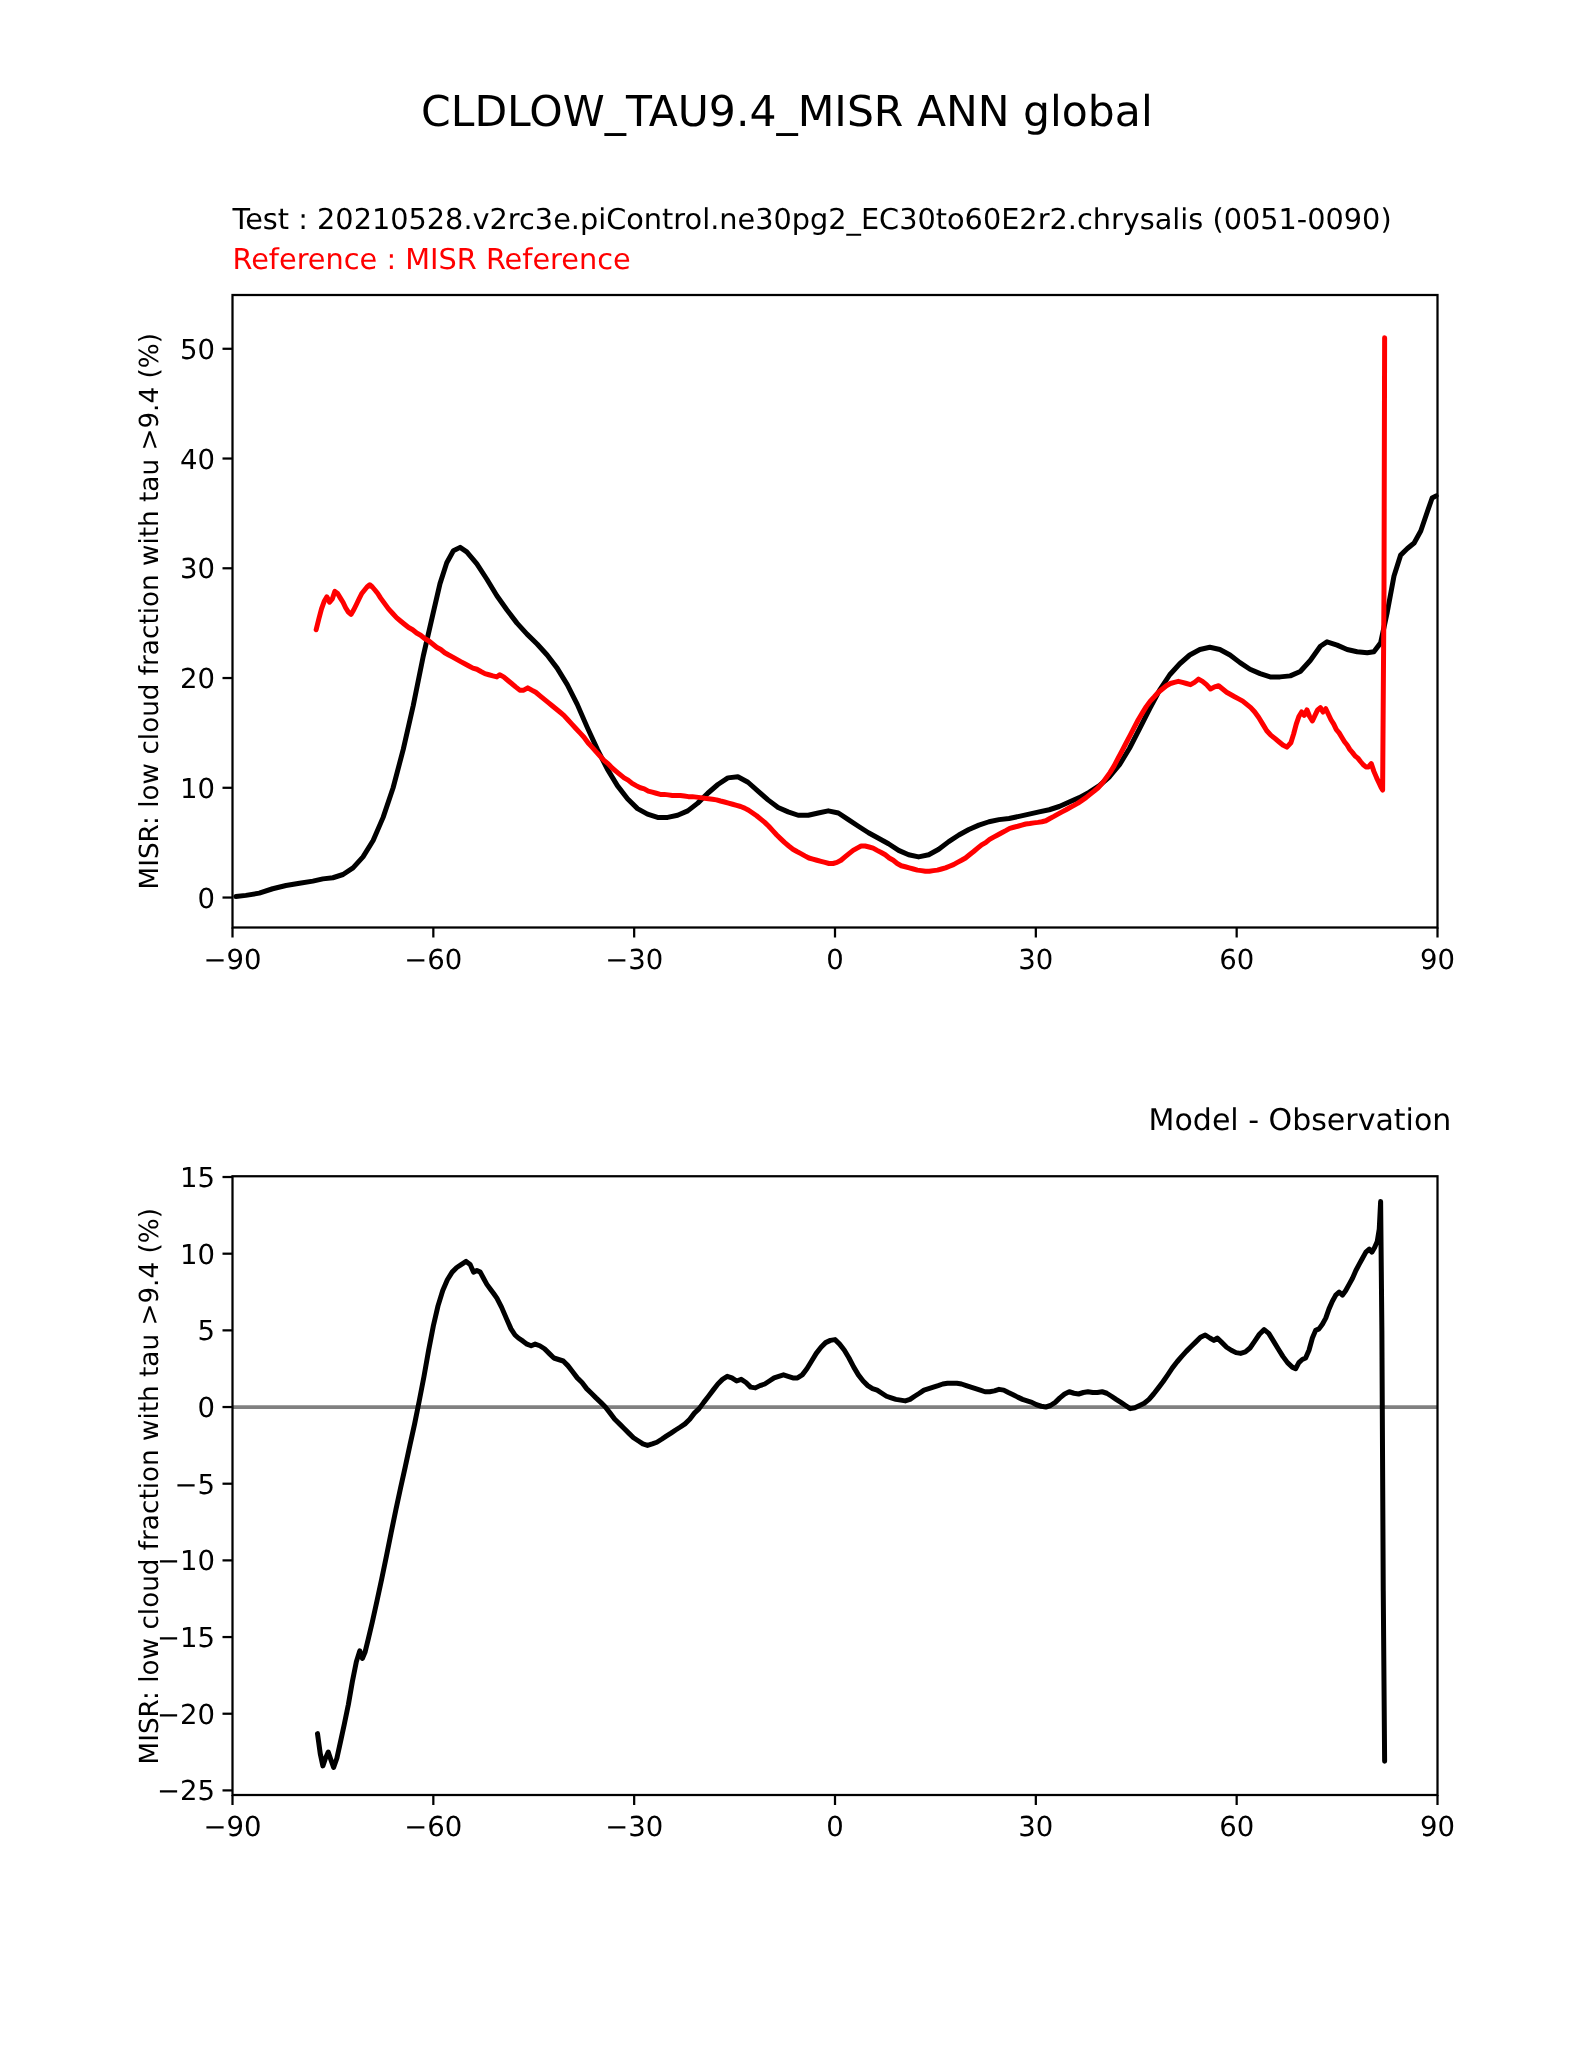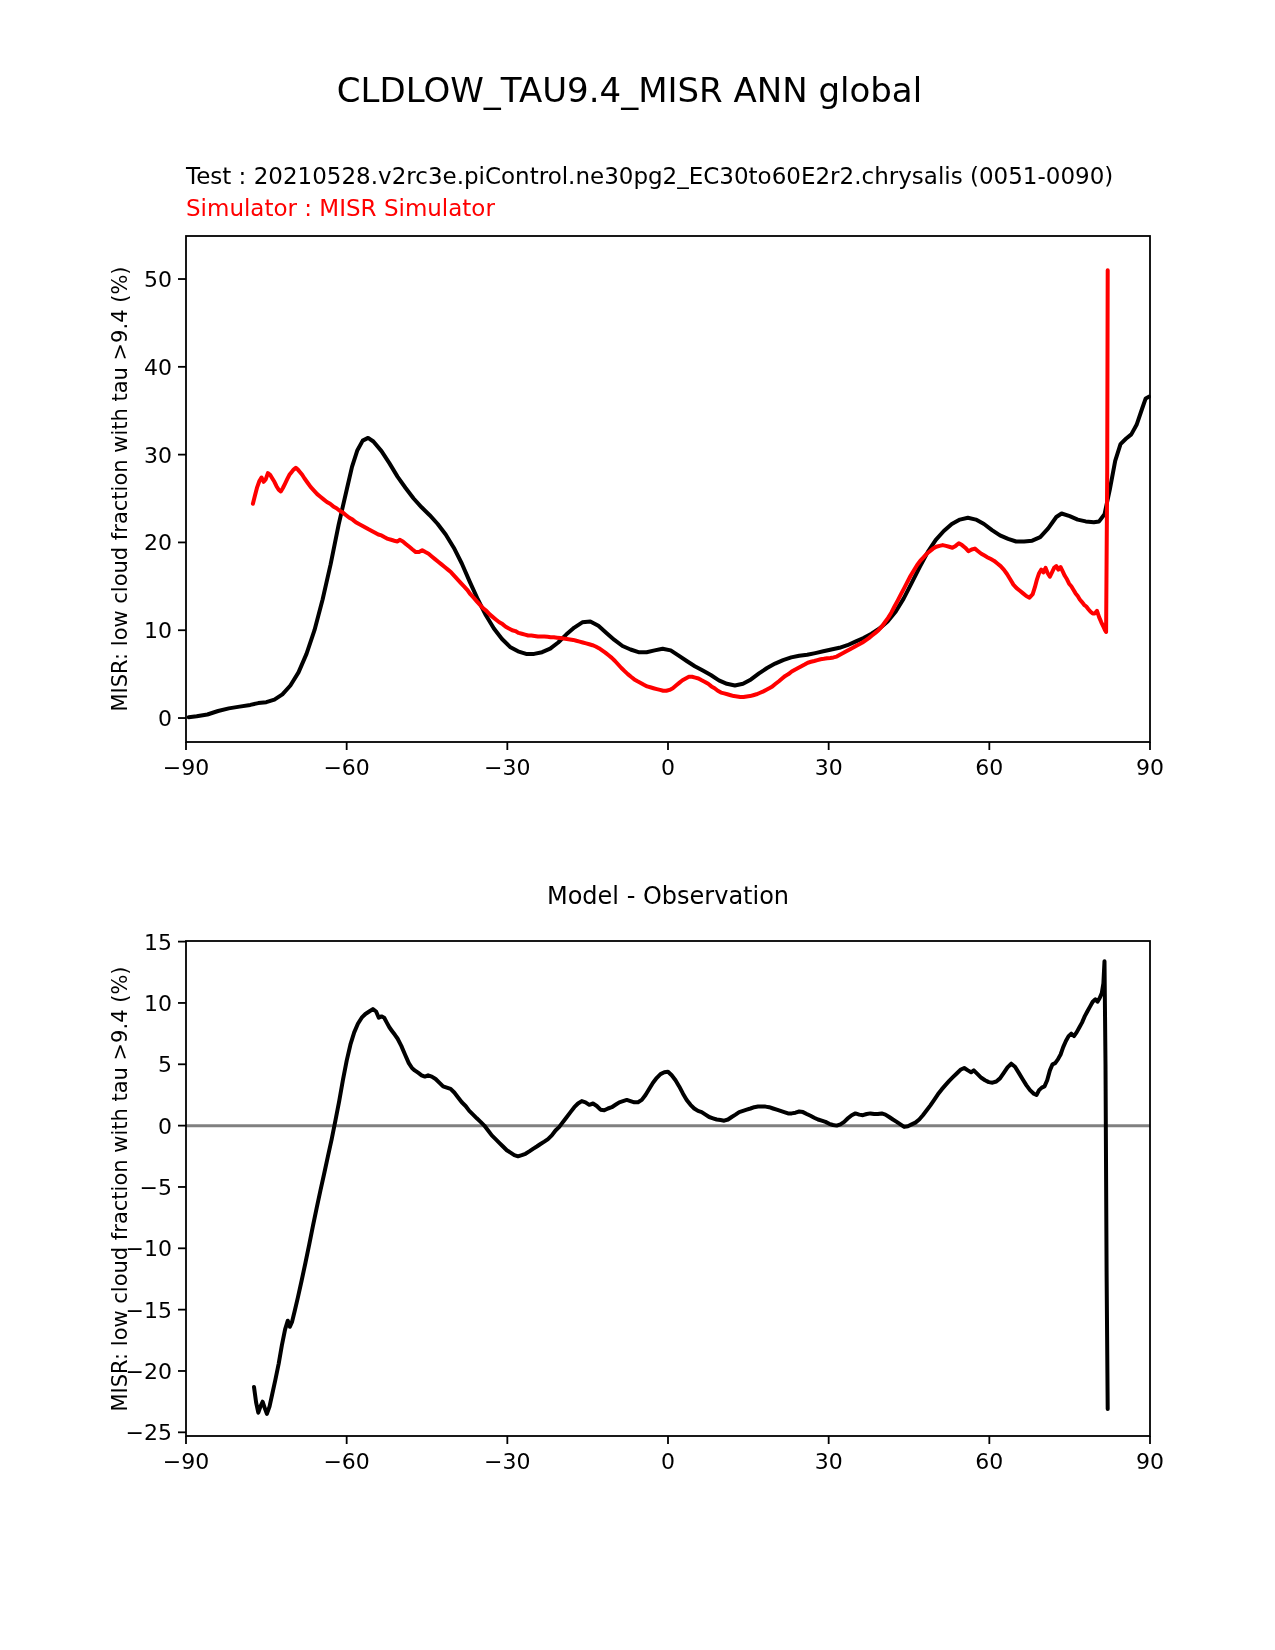--- a/index.html
+++ b/index.html
@@ -1,36 +1,36 @@
 <!DOCTYPE html>
 <html><head>
 <meta charset="utf-8">
 <style>
   html,body{margin:0;padding:0;background:#ffffff;}
   body{width:1275px;height:1650px;position:relative;font-family:"DejaVu Sans","Liberation Sans",sans-serif;color:#000;}
   .abs{position:absolute;}
   #suptitle{left:0;right:16px;top:70px;text-align:center;font-size:34px;color:#000;}
   #test-line{left:186px;top:163px;font-size:23px;white-space:nowrap;}
   #ref-line{left:186px;top:195px;font-size:23px;white-space:nowrap;}
-  #bottom-title{left:186px;width:964px;top:882px;text-align:center;font-size:24px;}
+  #bottom-title{left:197px;width:964px;top:882px;text-align:right;font-size:24px;}
   .ylab{width:44px;display:flex;align-items:center;justify-content:center;}
   .ylab span{transform:rotate(-90deg);white-space:nowrap;font-size:21px;}
   #ylab-top{left:98px;top:236px;height:506px;}
   #ylab-bot{left:98px;top:941px;height:495px;}
   #chart-canvas{left:0;top:0;}
   svg text{font-family:"DejaVu Sans","Liberation Sans",sans-serif;}
 </style>
 </head>
 <body>
 
 <div id="suptitle" class="abs">CLDLOW_TAU9.4_MISR ANN global</div>
 
 <div id="test-line" class="abs" style="color: rgb(0, 0, 0);">Test : 20210528.v2rc3e.piControl.ne30pg2_EC30to60E2r2.chrysalis (0051-0090)</div>
 
-<div id="ref-line" class="abs" style="color: rgb(255, 0, 0);">Simulator : MISR Simulator</div>
+<div id="ref-line" class="abs" style="color: rgb(255, 0, 0);">Reference : MISR Reference</div>
 
 <div id="ylab-top" class="abs ylab">
   <span>MISR: low cloud fraction with tau &gt;9.4 (%)</span>
 </div>
 
 <div id="bottom-title" class="abs">Model - Observation</div>
 
 <div id="ylab-bot" class="abs ylab">
   <span>MISR: low cloud fraction with tau &gt;9.4 (%)</span>
 </div>

